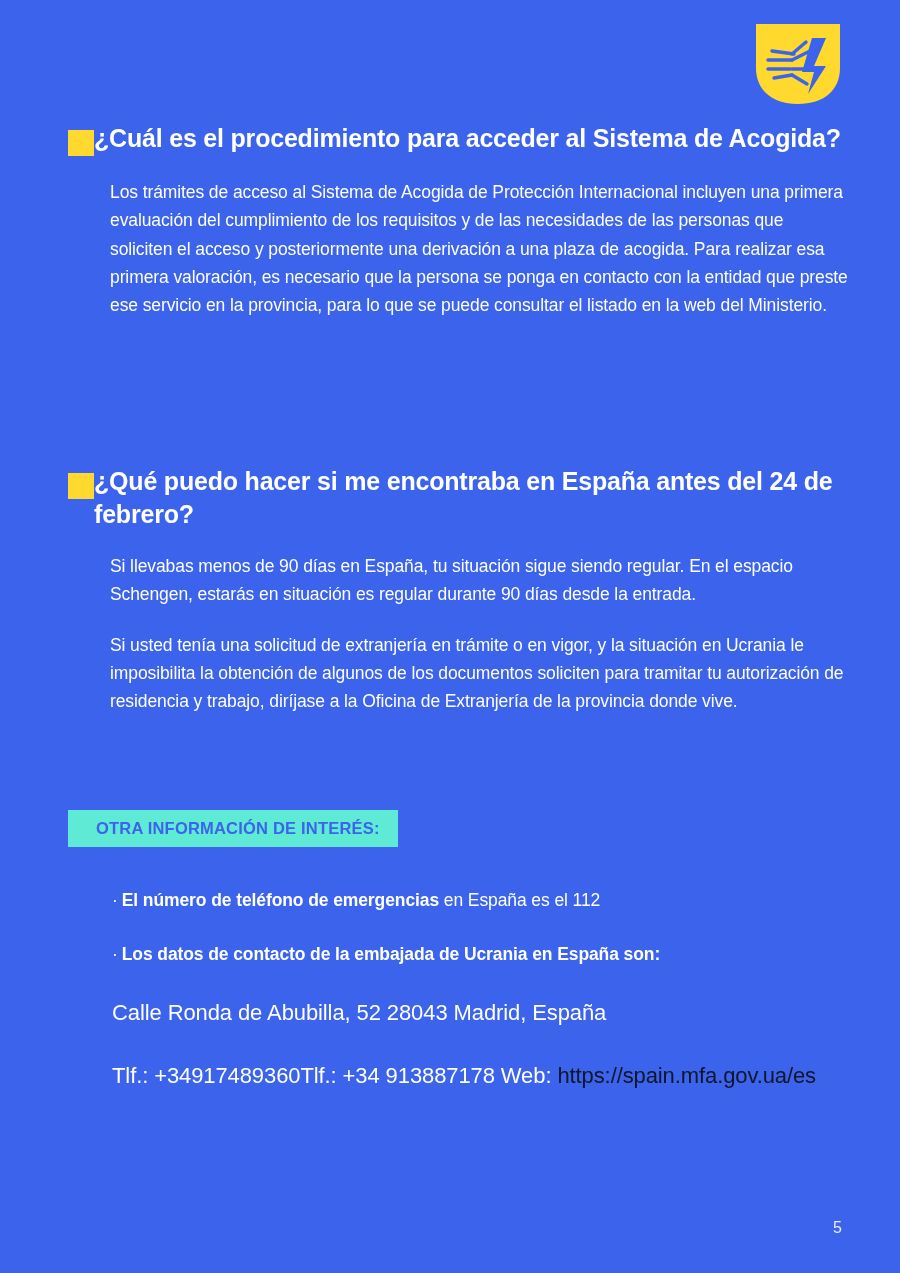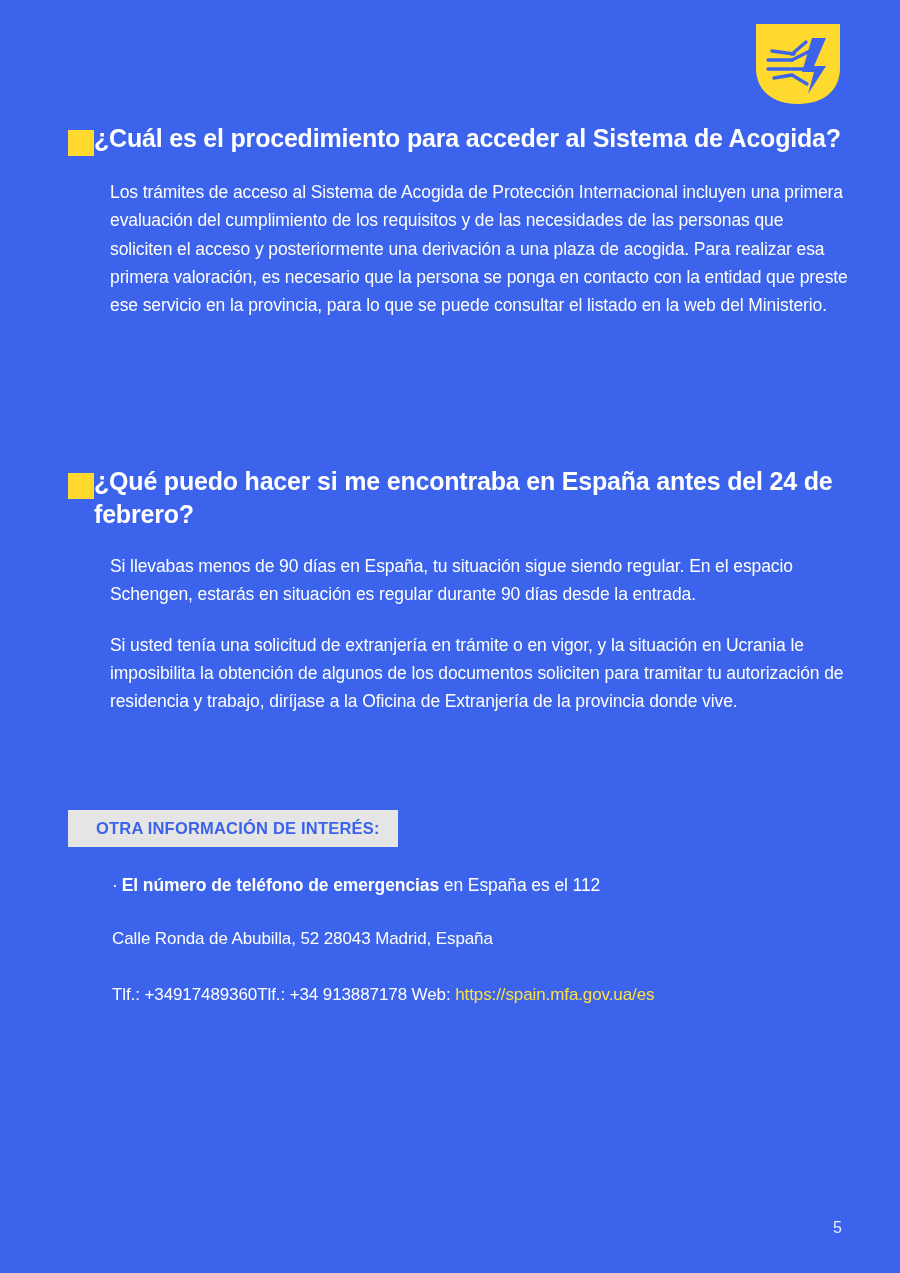--- a/index.html
+++ b/index.html
@@ -69,56 +69,57 @@
     color: #ffffff;
     letter-spacing: -0.1px;
   }
   .qbody p:last-child { margin-bottom: 0; }
 
   
   .banner {
     position: absolute;
     left: 68px;
     top: 810px;
-    background: #e5e5e5;
+    background: #5eead4;
     color: #3b63ec;
     font-size: 16.5px;
     font-weight: bold;
     letter-spacing: 0.2px;
     padding: 9px 18px 9px 28px;
   }
 
   
   .infolist {
     position: absolute;
     left: 112px;
     right: 52px;
     top: 872px;
   }
   .infoitem {
     font-size: 17.5px;
     line-height: 1.5;
     margin-bottom: 28px;
     color: #ffffff;
     letter-spacing: -0.1px;
+    margin-top: 15px;
   }
   .infoitem .dot { margin-right: 4px; }
   .infoitem strong { font-weight: bold; }
   .infoitem .plain { font-weight: normal; }
 
   .contact {
-    font-size: 17px;
+    font-size: 22px;
     line-height: 1.5;
     margin-bottom: 30px;
     color: #ffffff;
     letter-spacing: -0.1px;
   }
   .contact a,
   .weblink {
-    color: #fde047;
+    color: #0f172a;
     text-decoration: none;
   }
 
   
   .pagenum {
     position: absolute;
     right: 58px;
     bottom: 36px;
     font-size: 16px;
     color: #e8ecff;
@@ -170,20 +171,23 @@
   <div class="banner">OTRA INFORMACIÓN DE INTERÉS:</div>
 
   <div class="infolist">
 
     <div class="infoitem">
       <span class="dot">·</span><strong>El número de teléfono de emergencias</strong><span class="plain"> en España es el 112</span>
     </div>
 
 
 
+    <div class="infoitem">
+      <span class="dot">·</span><strong>Los datos de contacto de la embajada de Ucrania en España son:</strong><span class="plain"></span>
+    </div>
 
     <div class="contact">Calle Ronda de Abubilla, 52 28043 Madrid, España</div>
 
     <div class="contact">
       <span>Tlf.: +34917489360Tlf.: +34 913887178 Web: </span><a class="weblink" href="#">https://spain.mfa.gov.ua/es</a>
     </div>
 
   </div>
 
   <div class="pagenum">5</div>

